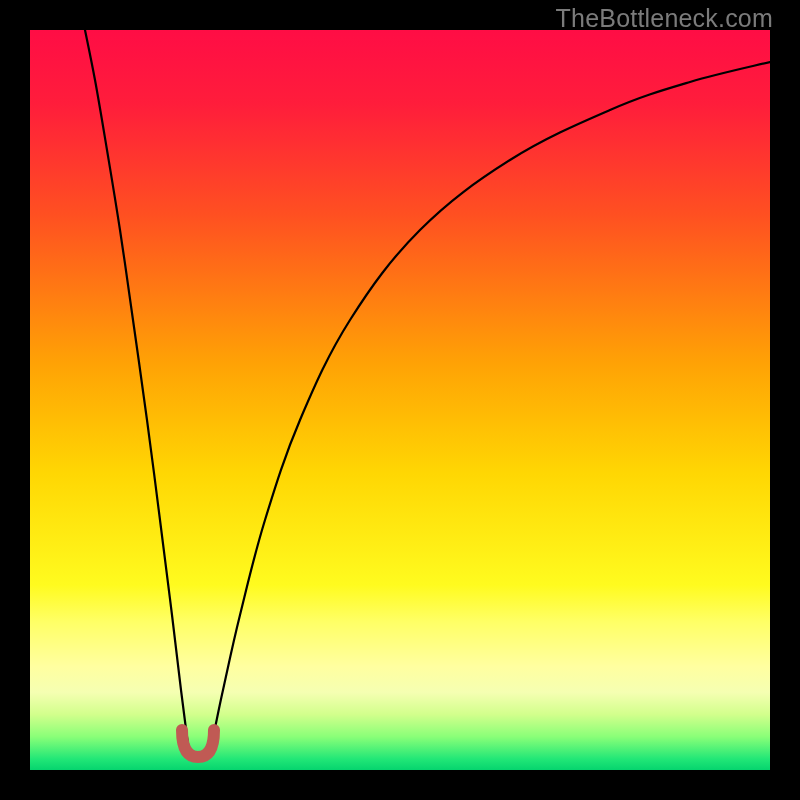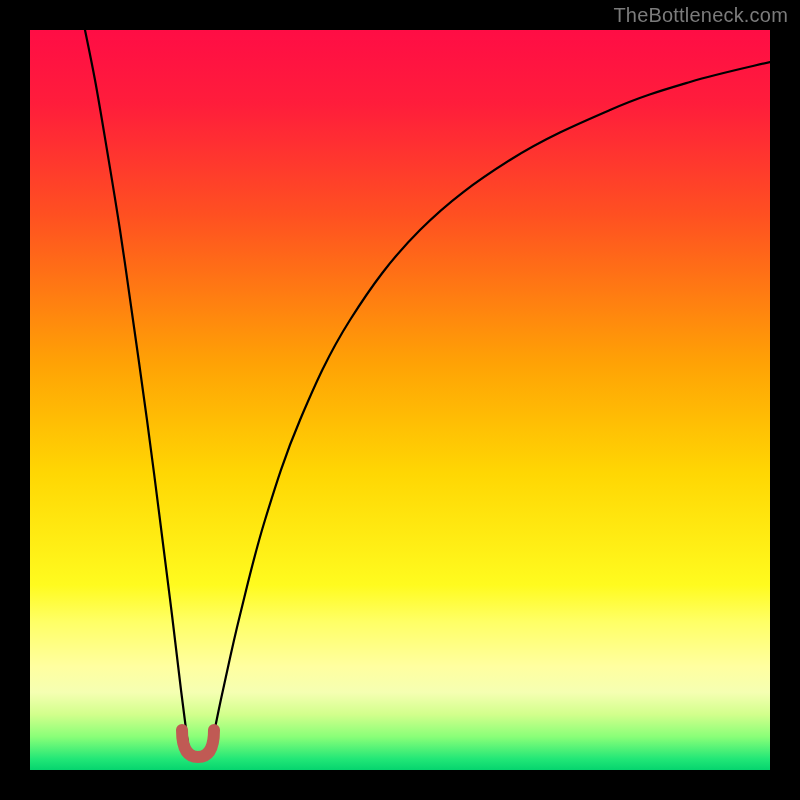--- a/index.html
+++ b/index.html
@@ -22,23 +22,23 @@
   .gradient {
     position: absolute;
     left: 0;
     top: 0;
     width: 100%;
     height: 100%;
   }
   .watermark {
     position: absolute;
     top: 4px;
-    right: 12px;
+    right: 27px;
     color: #7b7b7b;
-    font-size: 20px;
+    font-size: 25px;
     letter-spacing: 0.2px;
     font-weight: 400;
   }
   svg.curve {
     position: absolute;
     left: 0;
     top: 0;
     width: 100%;
     height: 100%;
   }

